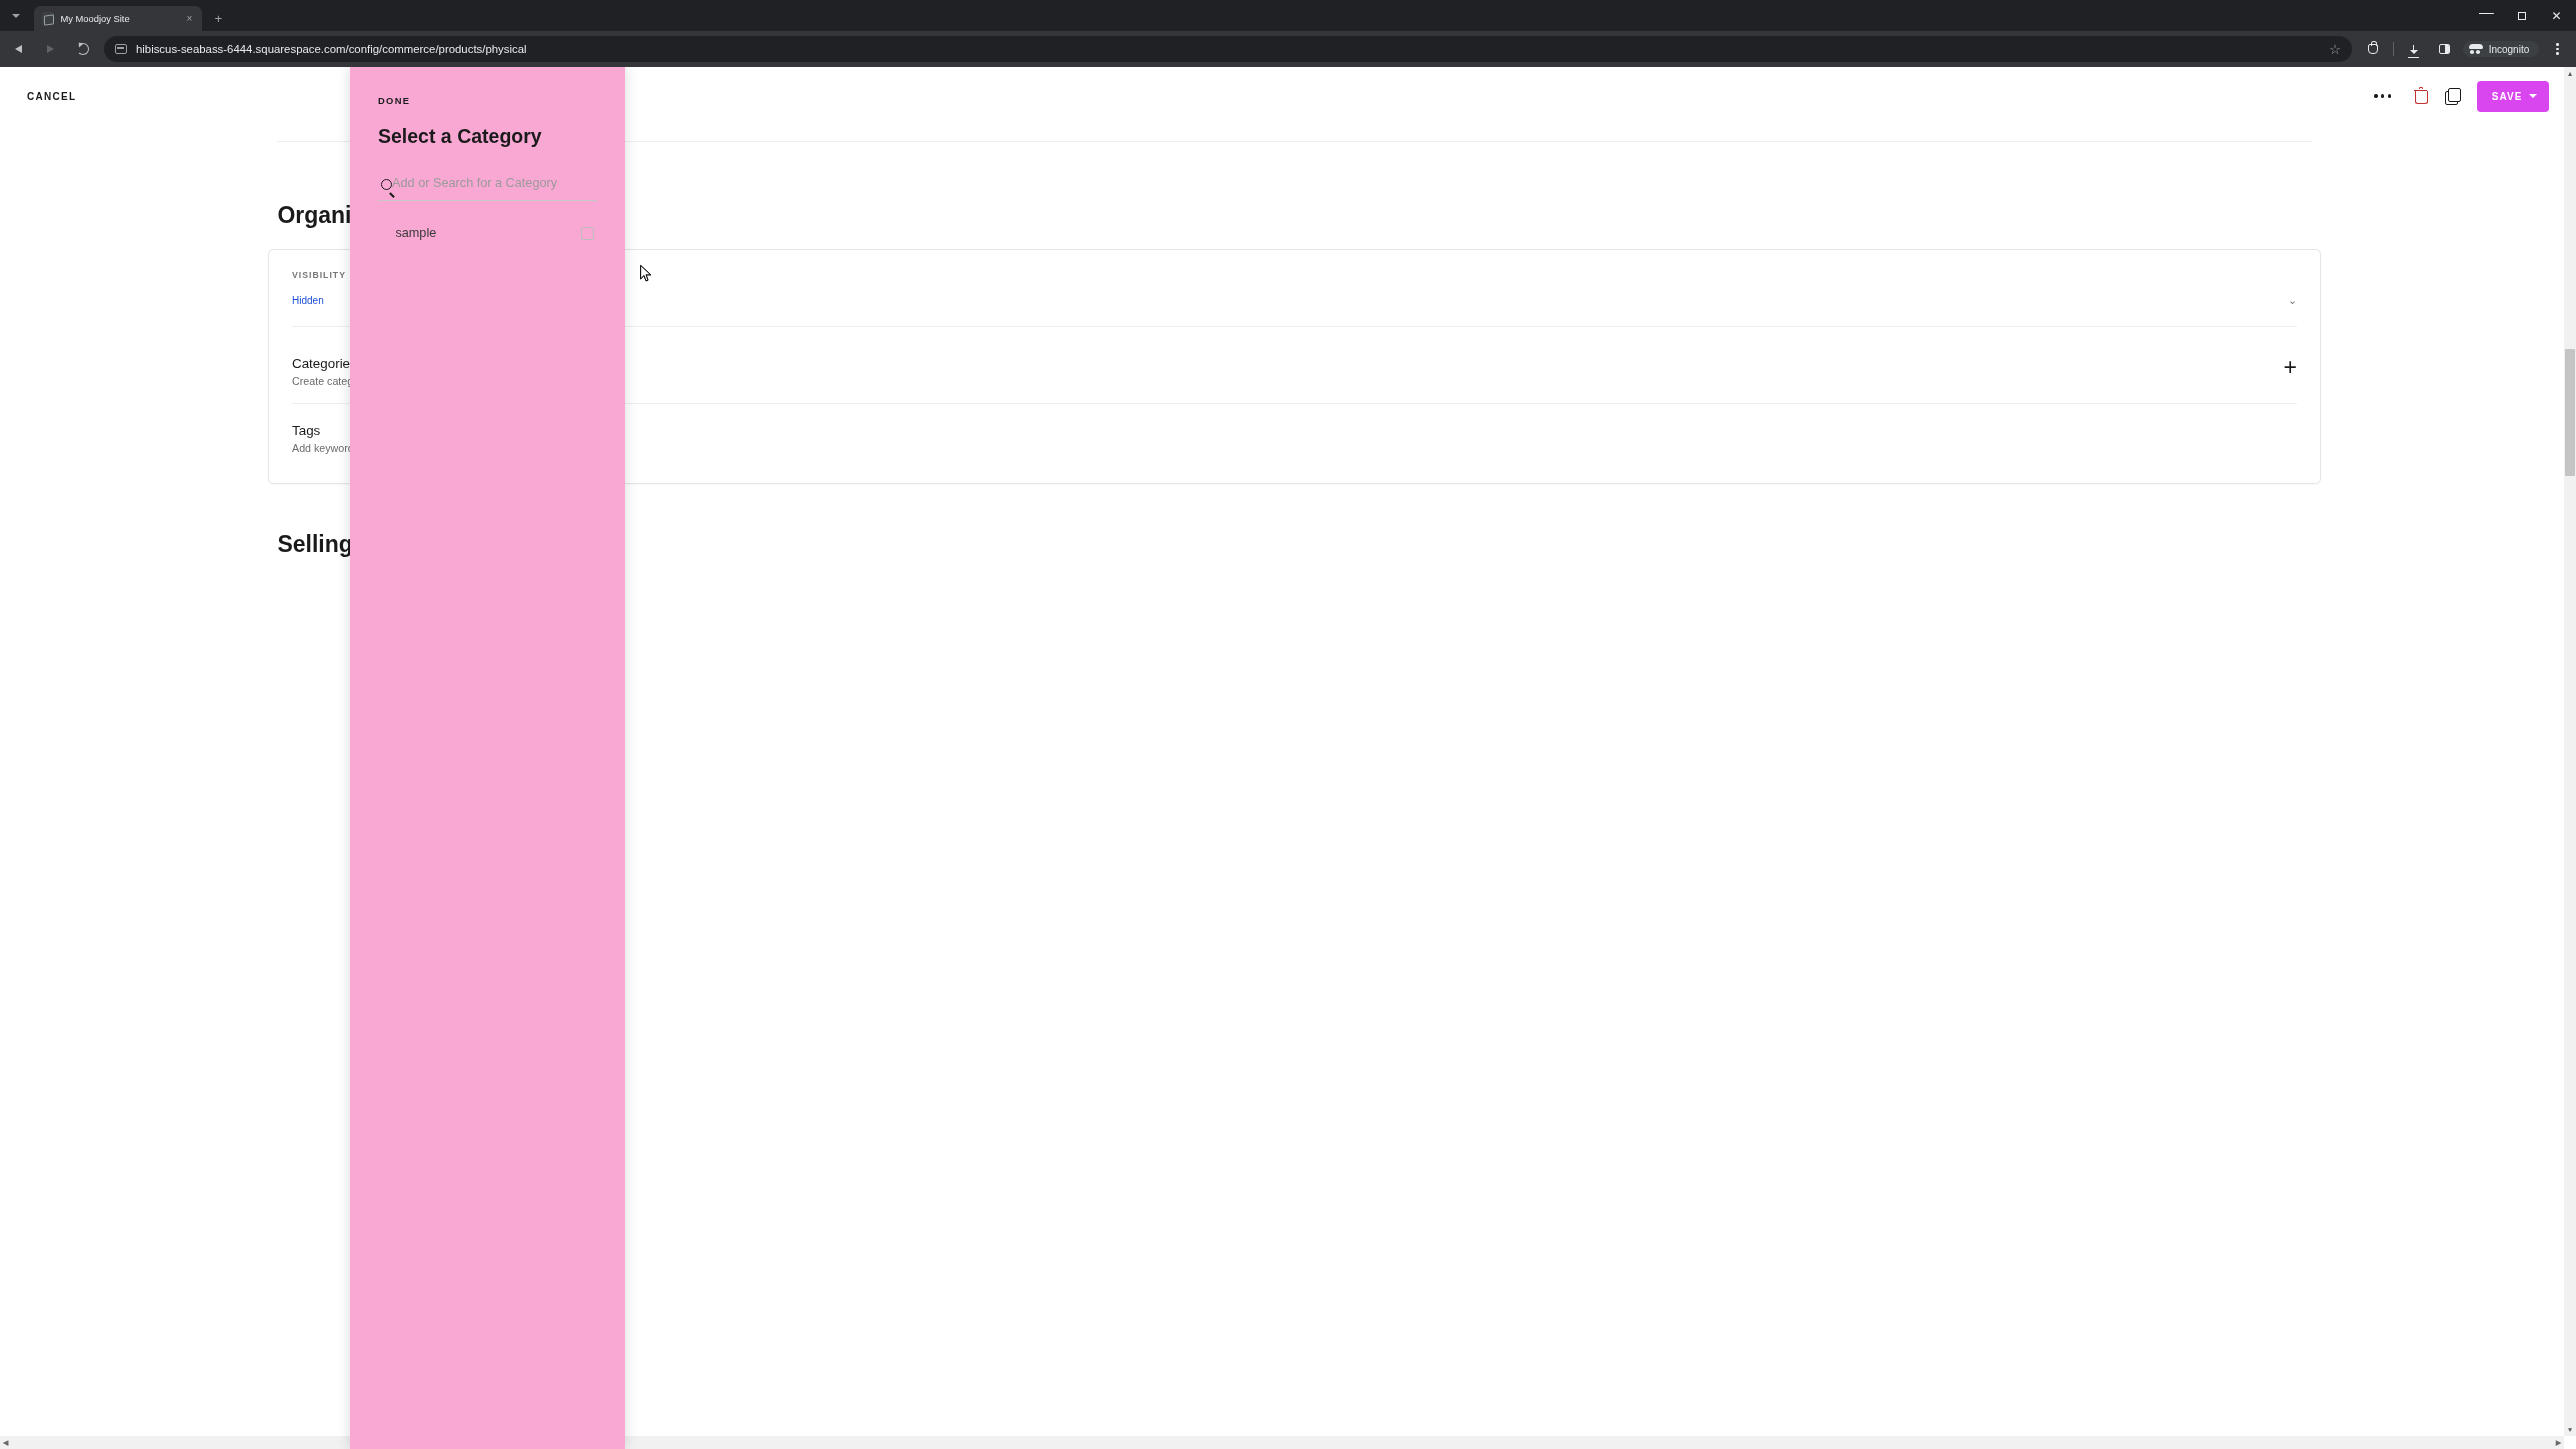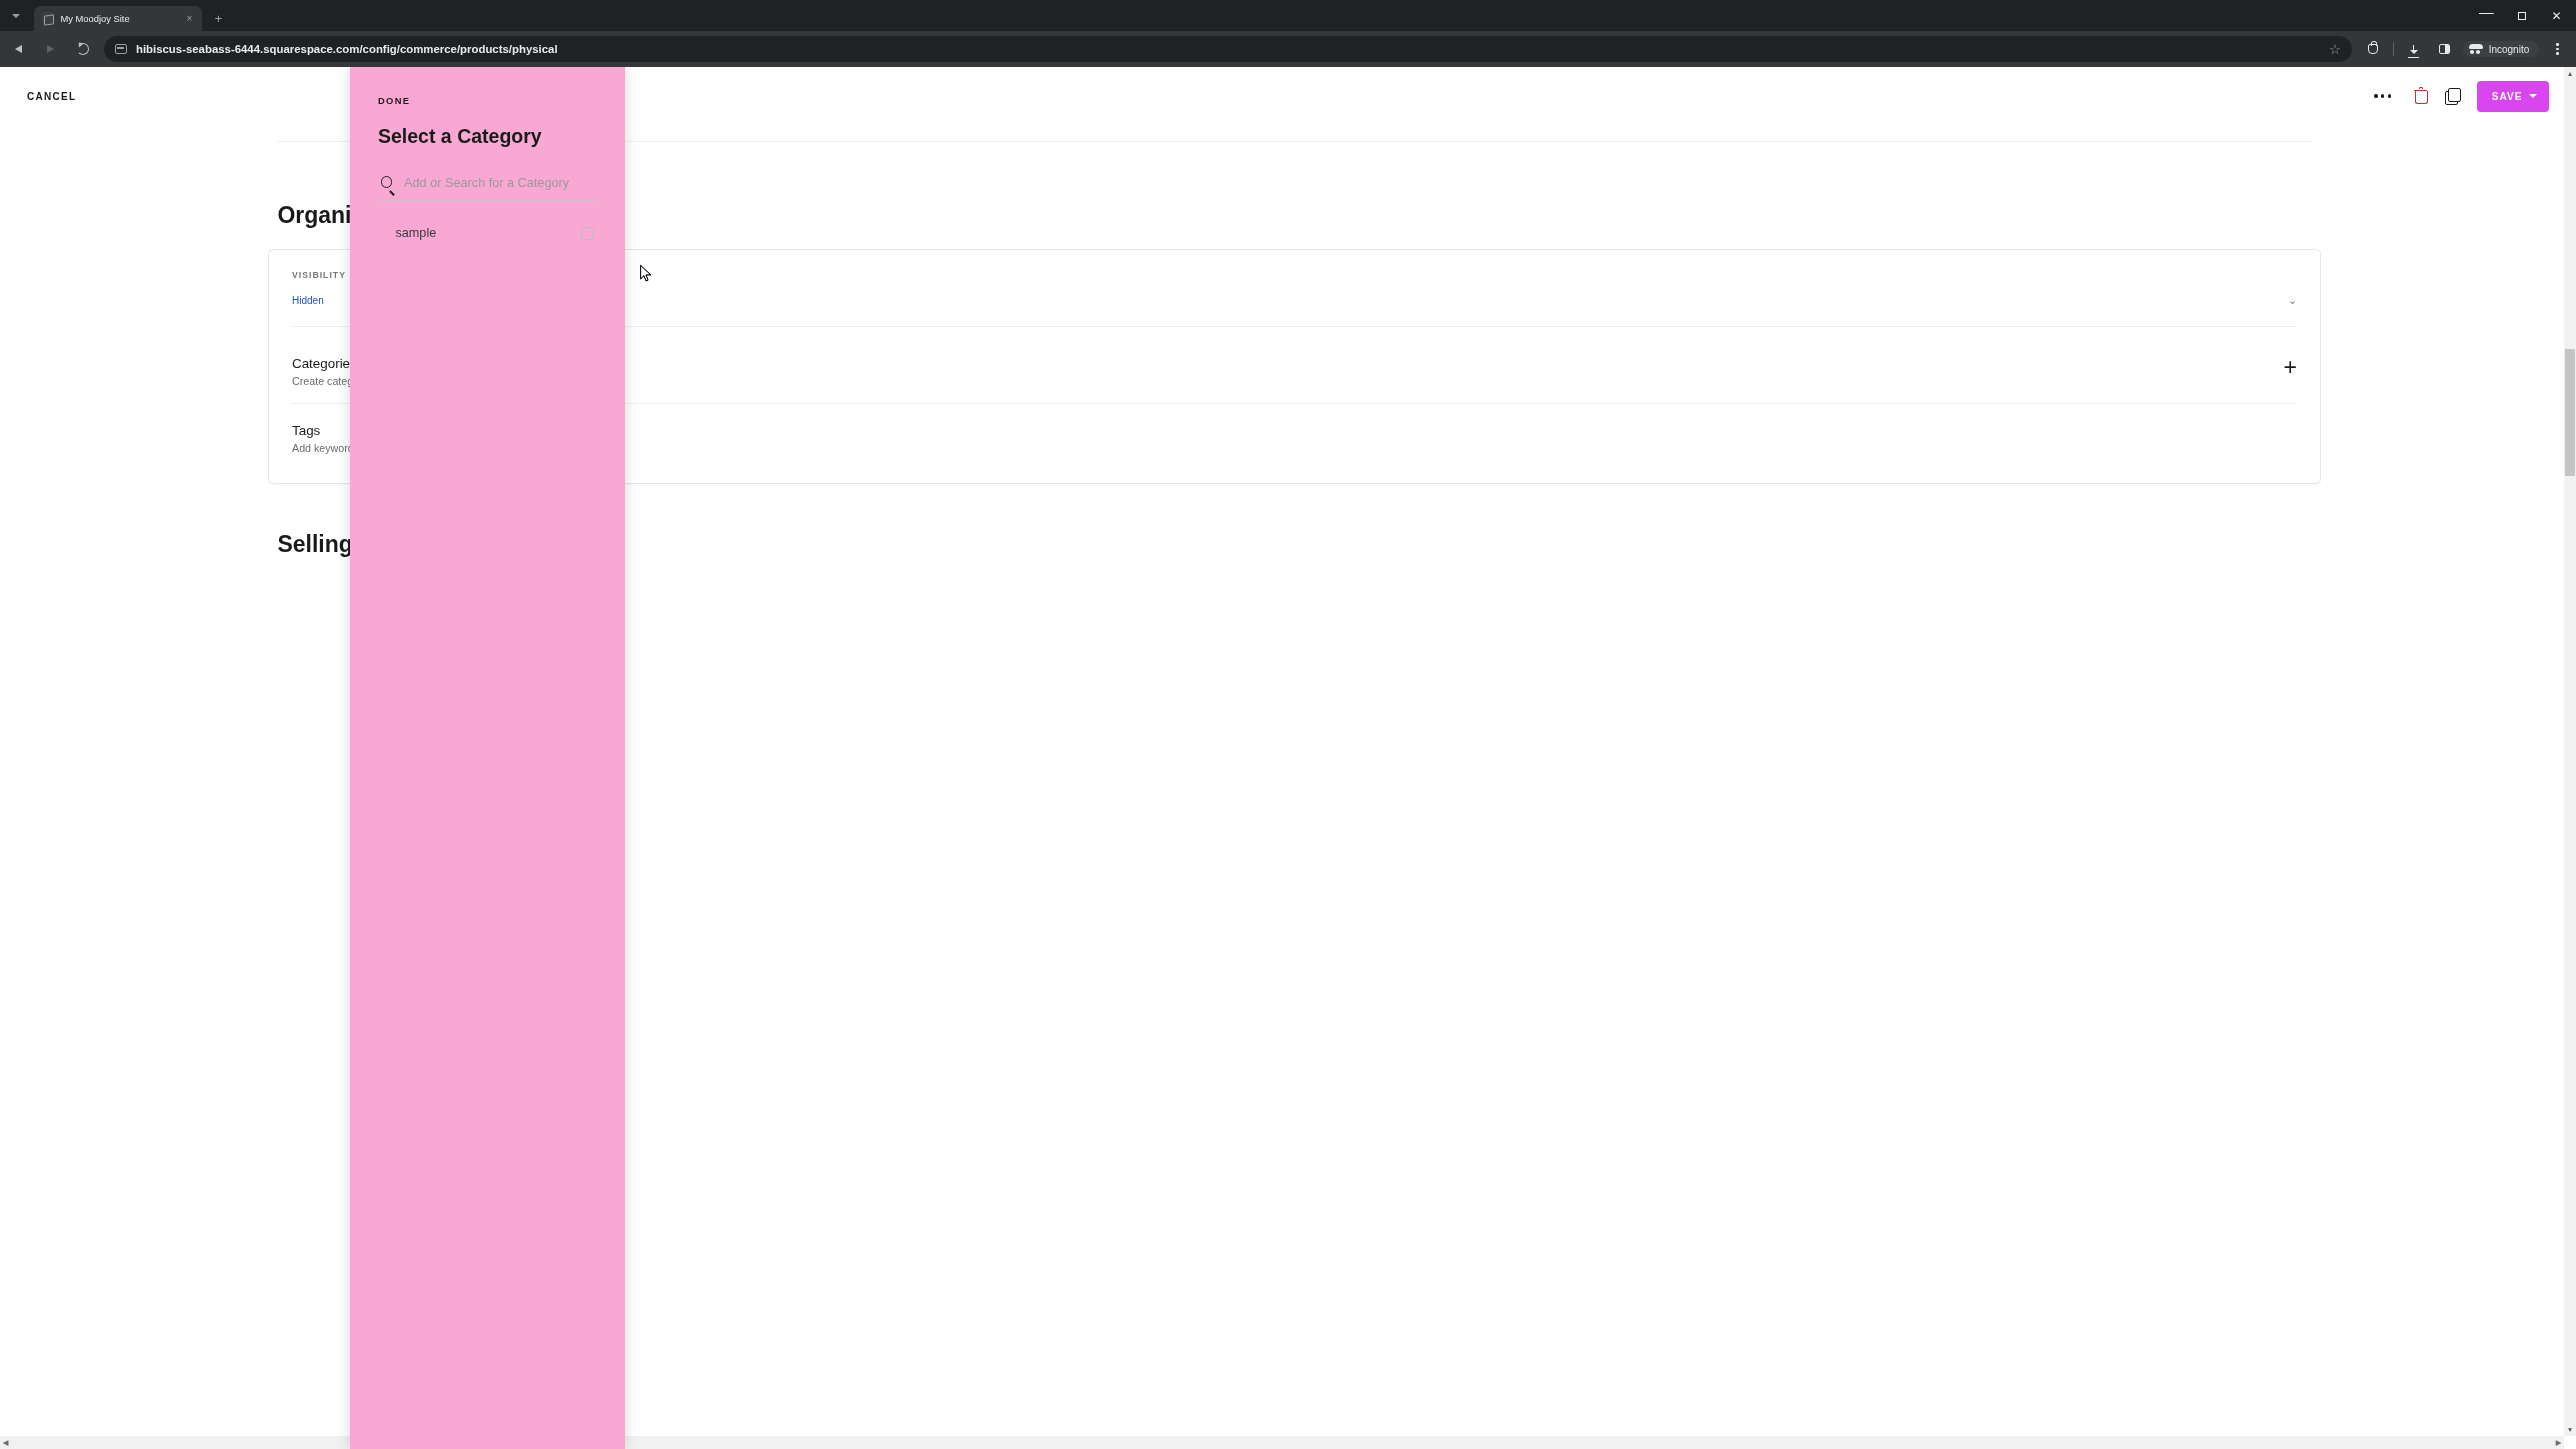--- a/index.html
+++ b/index.html
@@ -31,21 +31,21 @@
   .browser-bar { background: #35363a; height: 36px; display:flex; align-items:center; gap:9.4px; padding:0 6.7px; }
   .nav-btn { width:23px;height:23px;display:flex;align-items:center;justify-content:center;color:#bdc1c6;cursor:pointer;}
   .nav-btn.disabled{color:#5f6368;cursor:default;}
   .nav-arrow-l{width:0;height:0;border-top:4.7px solid transparent;border-bottom:4.7px solid transparent;border-right:7.4px solid currentColor;}
   .nav-arrow-r{width:0;height:0;border-top:4.7px solid transparent;border-bottom:4.7px solid transparent;border-left:7.4px solid currentColor;}
   .reload-icn{width:12px;height:12px;border:1.5px solid #bdc1c6;border-radius:50%;border-left-color:transparent;position:relative;}
   .reload-icn::after{content:"";position:absolute;left:-1.3px;top:-2px;border-left:3.4px solid transparent;border-right:3.4px solid transparent;border-bottom:4px solid #bdc1c6;transform:rotate(-40deg);}
   .addr { flex:1; background:#202124; border-radius:14.8px; height:25.5px; display:flex; align-items:center; padding:0 10.7px; gap:9.4px; color:#e8eaed; font-size:11.4px; }
   .site-icn{width:12px;height:9.4px;border:1.3px solid #9aa0a6;border-radius:2px;position:relative;}
   .site-icn::before{content:"";position:absolute;left:1.3px;right:1.3px;top:2px;height:1.3px;background:#9aa0a6;}
-  .addr .url{flex:1;white-space:nowrap;overflow:hidden;color:#e8eaed;font-weight:bold;}
+  .addr .url{flex:1;white-space:nowrap;overflow:hidden;color:#e8eaed;}
   .addr .star{color:#9aa0a6;font-size:13.4px;}
   .right-icons{display:flex;align-items:center;gap:6.7px;color:#e8eaed;}
   .ricn{width:24px;height:24px;display:flex;align-items:center;justify-content:center;cursor:pointer;}
   .ext-icn{width:10.7px;height:10.7px;border:1.3px solid #e8eaed;border-radius:2px 2px 4px 4px;position:relative;}
   .ext-icn::before{content:"";position:absolute;left:2.7px;top:-4px;width:4px;height:4px;border:1.3px solid #e8eaed;border-bottom:none;border-radius:2.7px 2.7px 0 0;}
   .dl-icn{width:1.3px;height:8px;background:#e8eaed;position:relative;}
   .dl-icn::after{content:"";position:absolute;left:-3.4px;top:5.4px;border-left:4px solid transparent;border-right:4px solid transparent;border-top:4.7px solid #e8eaed;}
   .dl-icn::before{content:"";position:absolute;left:-4.7px;top:12px;width:10.7px;height:1.3px;background:#e8eaed;}
   .panel-icn{width:10.7px;height:10.7px;border:1.3px solid #e8eaed;border-radius:2px;position:relative;}
   .panel-icn::after{content:"";position:absolute;right:0;top:0;bottom:0;width:3.4px;background:#e8eaed;border-radius:0 1.3px 1.3px 0;}
@@ -99,21 +99,21 @@
 
   
   .modal{
     position:absolute; left:350px; top:0; bottom:0; width:275px;
     background:#f9a8d4; box-shadow: -2.7px 0 12px rgba(0,0,0,0.08), 2.7px 0 12px rgba(0,0,0,0.08);
     padding:28px 28px 0 28px;
     z-index:50;
   }
   .done{letter-spacing:1.3px;font-size:9.4px;font-weight:600;color:#1a1a1a;cursor:pointer;}
   .modal h2{font-size:19.5px;font-weight:700;color:#1a1a1a;margin-top:19px;margin-bottom:23px;}
-  .searchrow{display:flex;align-items:flex-start;gap:12px;border-bottom:1px solid #c8c8c8;padding:5.4px 1.3px 9.4px 2.7px;}
+  .searchrow{display:flex;align-items:flex-end;border-bottom:1px solid #c8c8c8;padding:5.4px 1.3px 9.4px 2.7px;}
   .search-icn{width:11.4px;height:11.4px;border:1.6px solid #1a1a1a;border-radius:50%;position:relative;flex-shrink:0;}
   .search-icn::after{content:"";position:absolute;right:-4.7px;bottom:-4.7px;width:6px;height:1.6px;background:#1a1a1a;transform:rotate(45deg);transform-origin:left;}
   .searchrow input{border:none;outline:none;font-size:12.7px;flex:1;color:#1a1a1a;background:transparent;}
   .searchrow input::placeholder{color:#9a9a9a;}
   .catlist{margin-top:19px;}
   .catitem{display:flex;align-items:center;justify-content:space-between;padding:6.7px 2.7px 6.7px 17.4px;}
   .catname{font-size:12.7px;color:#3a3a3a;}
   .chk{width:13.4px;height:13.4px;border:1.1px solid #bdbdbd;border-radius:2px;cursor:pointer;}
 
   

